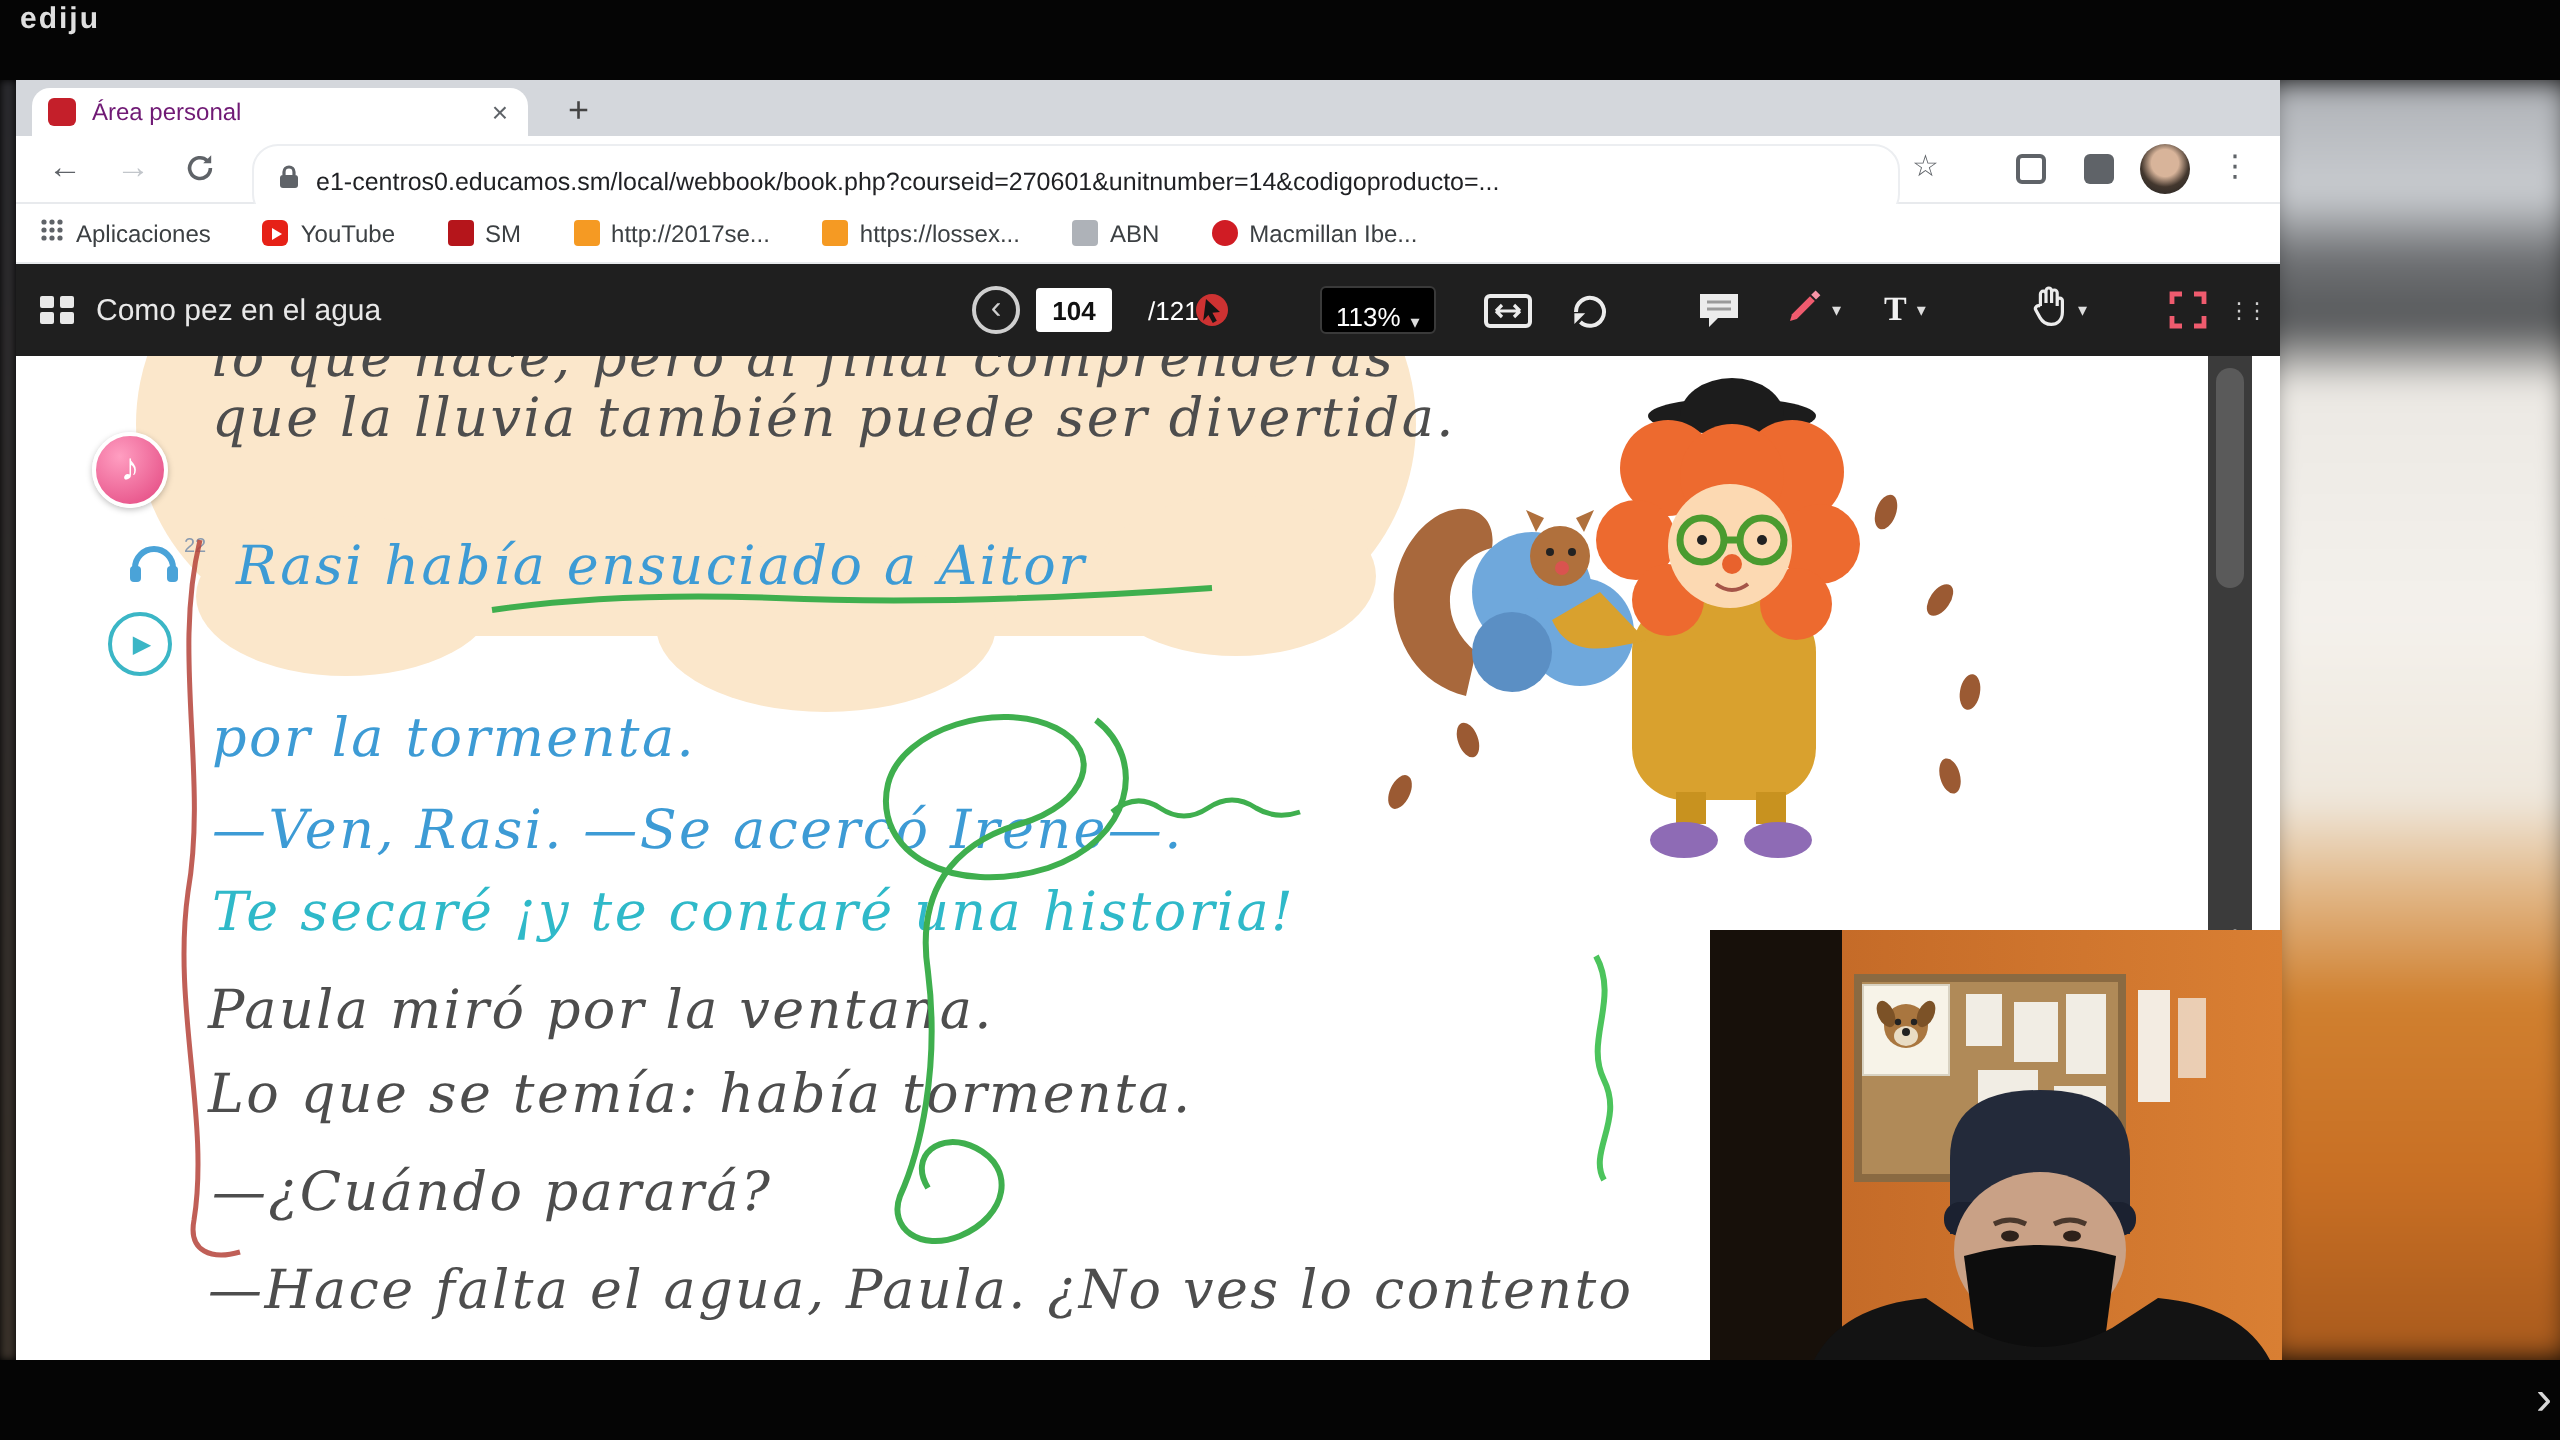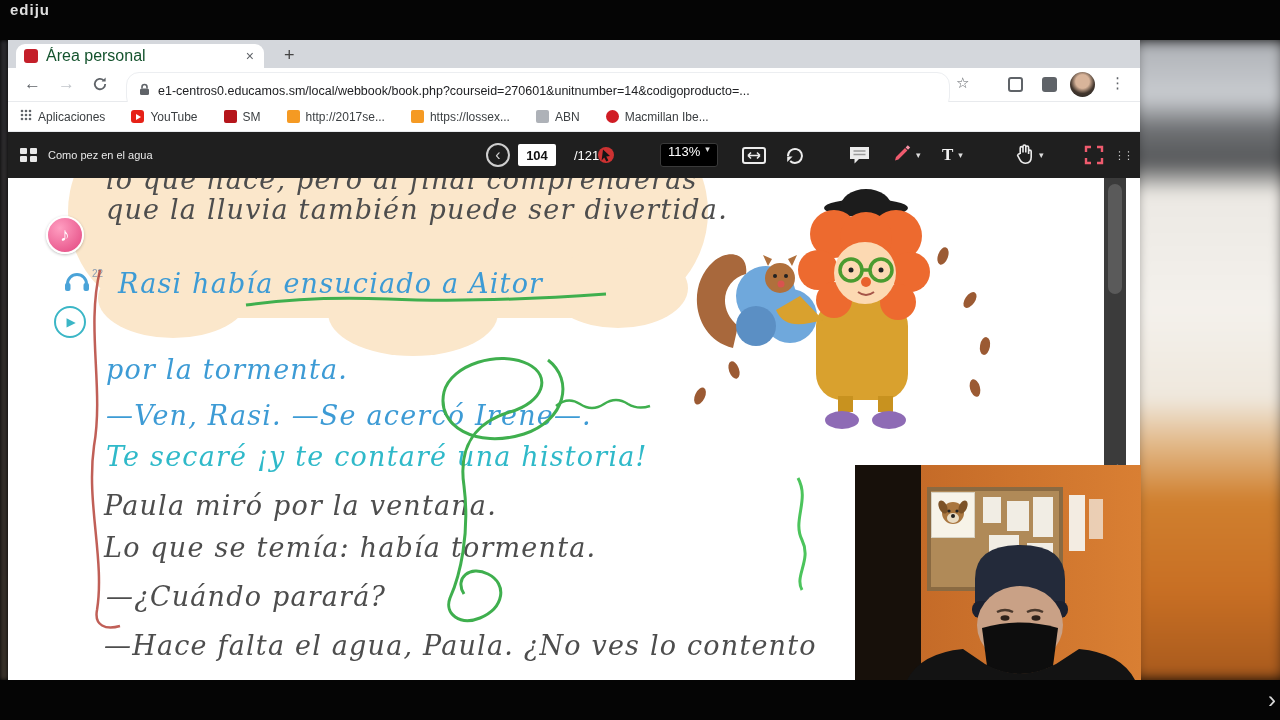--- a/index.html
+++ b/index.html
@@ -17,21 +17,21 @@
     background:linear-gradient(180deg,#aeb1b6 0%,#c9ccd0 9%,#6e7073 14%,#56585a 19%,#ece9e4 24%,#f4f1ec 42%,#efe8dd 56%,#e2b98a 63%,#d0802f 72%,#c86f24 86%,#a85a1d 100%);
     filter:blur(7px);transform:scaleX(1.08)}
   .chevron{position:absolute;right:4px;top:682px;color:#d8d8d8;font-size:24px;line-height:36px;z-index:50;cursor:pointer}
 
   
   .screen{position:absolute;left:8px;top:40px;width:1132px;height:640px;background:#fff;z-index:10;overflow:hidden}
 
   .tabstrip{position:absolute;left:0;top:0;width:100%;height:28px;background:#d4d7dc}
   .tab{position:absolute;left:8px;top:4px;width:248px;height:24px;background:#fff;border-radius:9px 9px 0 0;display:flex;align-items:center;padding:0 8px}
   .favicon{width:14px;height:14px;border-radius:3px;background:#c41f2a;margin-right:8px;flex:none}
-  .tab-title{font-size:16px;color:#14532d;flex:1;white-space:nowrap;overflow:hidden}
+  .tab-title{font-size:12px;color:#701a75;flex:1;white-space:nowrap;overflow:hidden}
   .tab-close{color:#5f6368;font-size:14px;padding:0 2px;cursor:pointer}
   .newtab{position:absolute;left:270px;top:3px;color:#444;font-size:18px;line-height:24px;padding:0 6px;cursor:pointer}
 
   .navbar{position:absolute;left:0;top:28px;width:100%;height:34px;background:#fff;border-bottom:1px solid #e8eaed}
   .navico{position:absolute;top:6px;font-size:17px;color:#5f6368;cursor:pointer}
   .omnibox{position:absolute;left:118px;top:4px;width:824px;height:26px;background:#fff;border:1px solid #eceef1;border-radius:13px;display:flex;align-items:center;padding:18px 12px;gap:8px}
   .urltext{font-size:12.5px;color:#202124;white-space:nowrap;overflow:hidden}
   .star{position:absolute;left:948px;top:6px;font-size:15px;color:#5f6368;cursor:pointer}
   .ext-square{position:absolute;left:1000px;top:9px;width:15px;height:15px;border:2px solid #5f6368;border-radius:3px;cursor:pointer}
   .ext-puzzle{position:absolute;left:1034px;top:9px;width:15px;height:15px;background:#5f6368;border-radius:3px;cursor:pointer}
@@ -43,25 +43,25 @@
   .bi{width:13px;height:13px;border-radius:2px;flex:none}
   .bi-yt{background:#e62117;position:relative;border-radius:3px}
   .bi-yt::after{content:"";position:absolute;left:4.5px;top:3.5px;border-left:5px solid #fff;border-top:3px solid transparent;border-bottom:3px solid transparent}
   .bi-sm{background:#b5151b}
   .bi-orange{background:#f59a23}
   .bi-gray{background:#aeb2b8}
   .bi-mac{background:#d01c24;border-radius:50%}
 
   .viewerbar{position:absolute;left:0;top:92px;width:100%;height:46px;background:#1f1f1f;color:#ececec}
   .vb{position:absolute;top:0;height:46px;display:flex;align-items:center}
-  .vtitle{font-size:11px;color:#e8e8e8;white-space:nowrap}
+  .vtitle{font-size:15px;color:#e8e8e8;white-space:nowrap}
   .backcircle{width:24px;height:24px;border:2px solid #cfcfcf;border-radius:50%;color:#cfcfcf;font-size:16px;display:flex;align-items:center;justify-content:center;cursor:pointer}
   .pageinput{width:38px;height:22px;border:none;background:#fff;color:#111;font-size:13px;font-weight:bold;text-align:center;border-radius:2px}
   .pagetotal{font-size:13px;color:#fff;margin-left:18px}
-  .zoombox{height:24px;background:#000;border:1px solid #3a3a3a;border-radius:3px;color:#fff;font-size:13px;display:flex;align-items:flex-start;padding:0 7px;gap:5px;cursor:pointer}
+  .zoombox{height:24px;background:#000;border:1px solid #3a3a3a;border-radius:3px;color:#fff;font-size:13px;display:flex;align-items:flex-end;padding:0 7px;gap:5px;cursor:pointer}
   .caret{font-size:9px;color:#ddd}
   .ttool{font-family:"Liberation Serif",serif;font-size:17px;font-weight:bold;color:#f2f2f2}
   .vdots{color:#cfcfcf;font-size:11px;letter-spacing:-2px}
 
   .content{position:absolute;left:0;top:138px;width:100%;height:502px;background:#fff;overflow:hidden}
   .cloud{position:absolute;background:#fbe7cb;border-radius:110px}
   .hw{position:absolute;font-family:"DejaVu Serif",serif;font-style:italic;font-size:27px;letter-spacing:1.2px;white-space:nowrap}
   .t-dark{color:#4d4d4d}.t-blue{color:#3d9bd5}.t-teal{color:#2fb9c9}
 
   .musicbtn{position:absolute;left:38px;top:38px;width:38px;height:38px;border-radius:50%;background:radial-gradient(circle at 35% 30%,#ff9ec1,#e2447e);border:2px solid #fff;box-shadow:0 1px 3px rgba(0,0,0,.25);color:#fff;font-size:19px;display:flex;align-items:center;justify-content:center;cursor:pointer}

